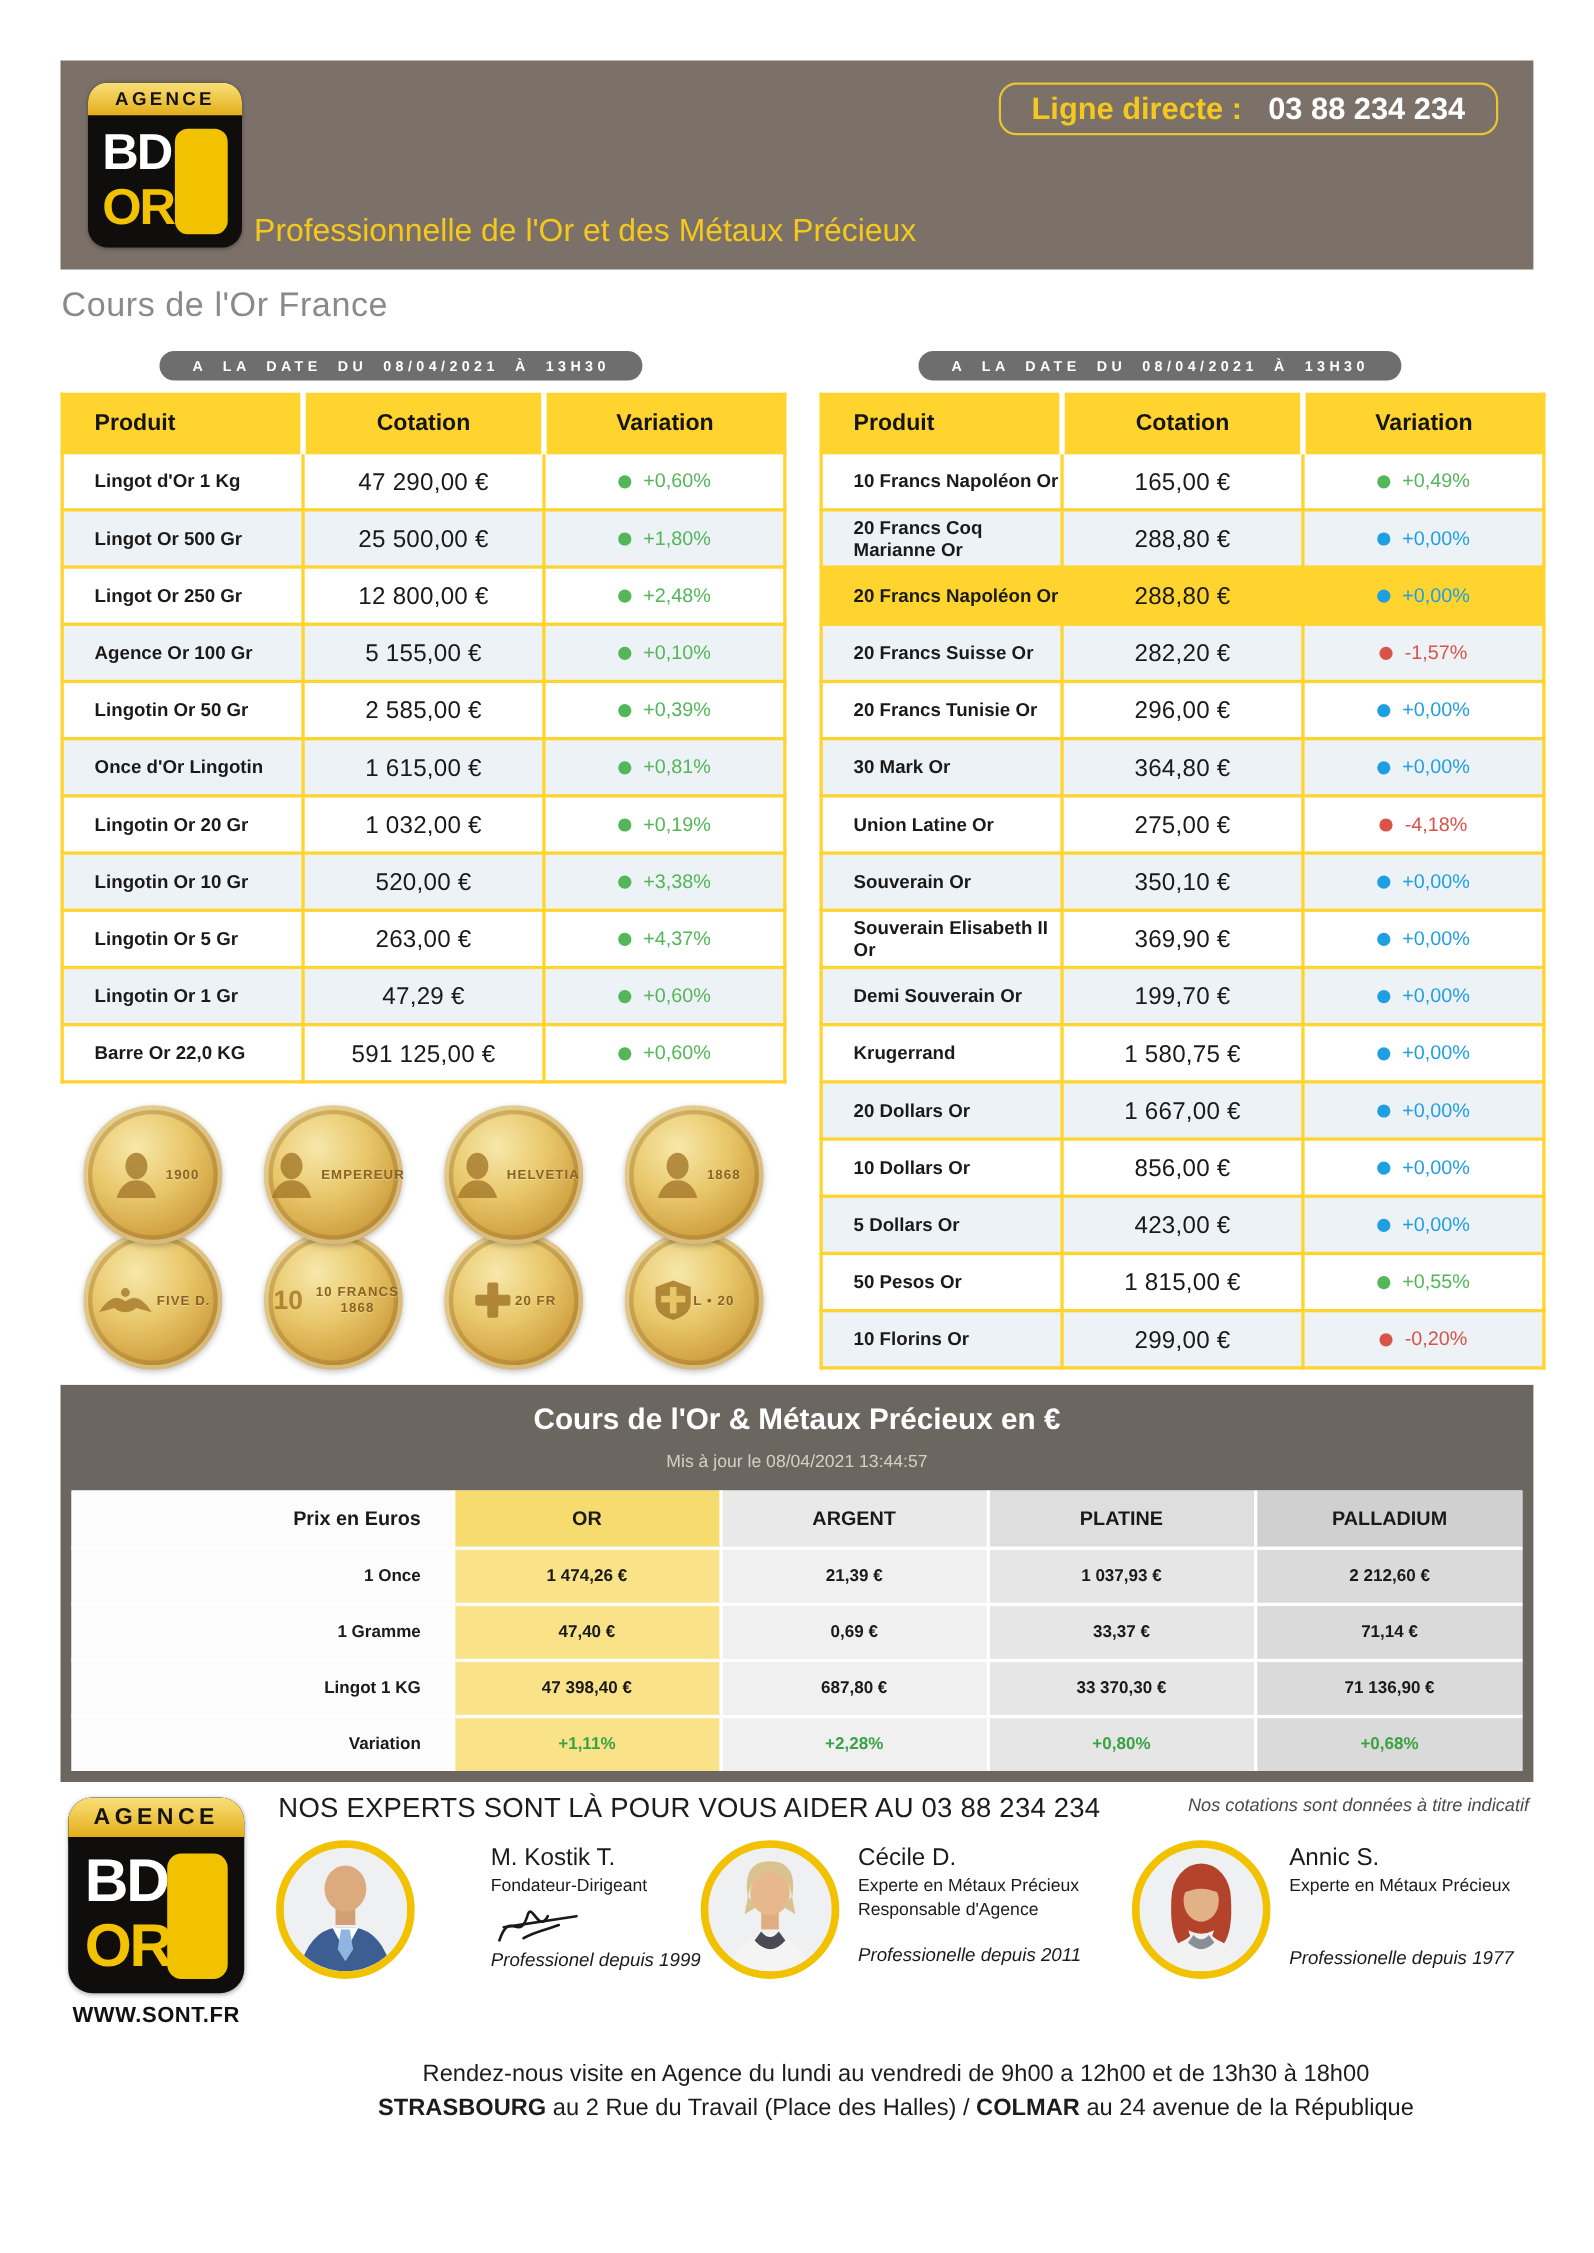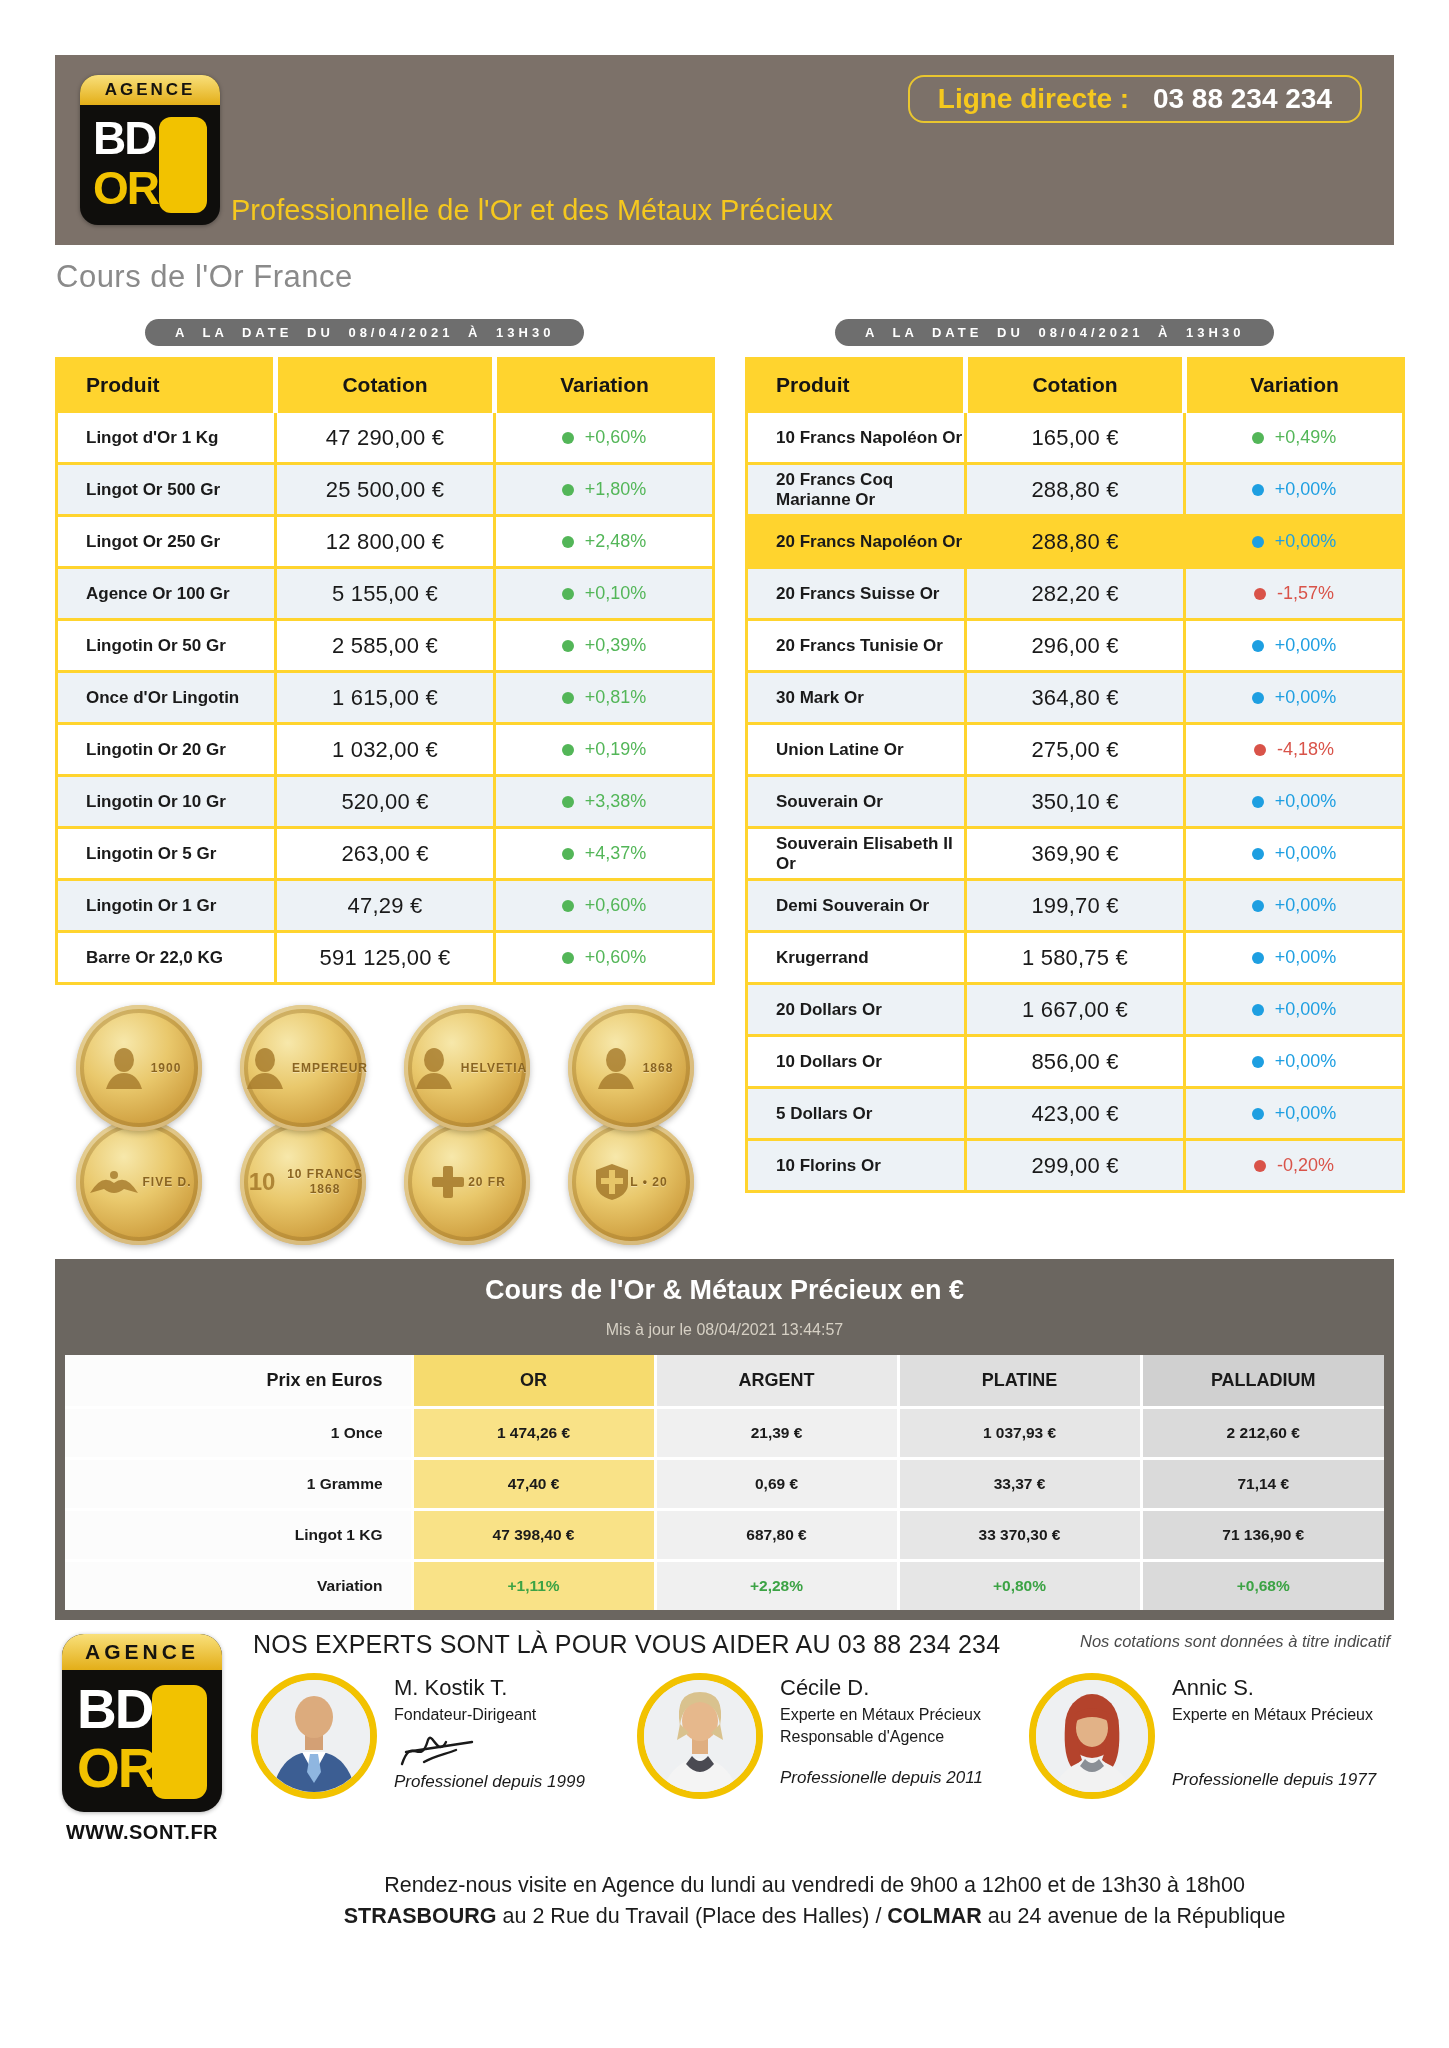--- a/index.html
+++ b/index.html
@@ -74,21 +74,21 @@
   .logo2-agence{height:36px;background:linear-gradient(180deg,#f9e07b,#e3ae18);display:flex;align-items:center;justify-content:center;font-weight:700;letter-spacing:4px;font-size:21px;color:#15130f;border-bottom:5px solid #0f0e0c;}
   .logo2-body{position:relative;height:137px;}
   .logo2-bd{position:absolute;left:15px;top:7px;font-weight:700;font-size:55px;line-height:55px;letter-spacing:-2px;color:#fff;}
   .logo2-or{position:absolute;left:15px;top:66px;font-weight:700;font-size:55px;line-height:55px;letter-spacing:-2px;color:#F2C200;}
   .logo2-slab{position:absolute;right:15px;top:10px;width:55px;height:114px;background:#F2C200;border-radius:13px;}
   .site{margin-top:9px;font-weight:700;font-size:20px;letter-spacing:.5px;color:#111;}
   .experts-title{margin-left:198px;font-size:25px;color:#1c1c1c;display:inline-block;padding-top:2px;letter-spacing:.2px;}
   .experts-note{position:absolute;right:4px;top:4px;font-style:italic;font-size:16.5px;color:#4a4a4a;}
   .experts-row{display:flex;margin-left:196px;margin-top:14px;}
   .expert{display:flex;}
-  .expert.e0{width:386px;}
+  .expert.e0{width:386px;justify-content:space-between;}
   .expert.e1{width:392px;}
   .photo{flex:0 0 112px;width:112px;height:112px;border-radius:50%;border:7px solid #F2C200;overflow:hidden;background:#ECEFF1;}
   .photo svg{width:100%;height:100%;display:block;}
   .einfo{margin-left:17px;padding-top:2px;}
   .ename{font-size:22px;margin-bottom:5px;}
   .erole{font-size:16px;margin-bottom:4px;}
   .esig{margin:2px 0 0;line-height:0;}
   .esince{font-style:italic;font-size:17px;}
   
   .footer{margin:4px 55px 0 235px;text-align:center;font-size:21.5px;color:#1c1c1c;line-height:1.45;}
@@ -337,20 +337,25 @@
           </tr>
           <tr>
             <td class="p">10 Dollars Or</td>
             <td class="c">856,00 €</td>
             <td class="v var-zero"><span class="dot"></span><span class="pct">+0,00%</span></td>
           </tr>
           <tr class="alt">
             <td class="p">5 Dollars Or</td>
             <td class="c">423,00 €</td>
             <td class="v var-zero"><span class="dot"></span><span class="pct">+0,00%</span></td>
+          </tr>
+          <tr>
+            <td class="p">50 Pesos Or</td>
+            <td class="c">1 815,00 €</td>
+            <td class="v var-up"><span class="dot"></span><span class="pct">+0,55%</span></td>
           </tr>
           <tr class="alt">
             <td class="p">10 Florins Or</td>
             <td class="c">299,00 €</td>
             <td class="v var-down"><span class="dot"></span><span class="pct">-0,20%</span></td>
           </tr>
         </tbody>
     </table>
   </div>
 </div>

